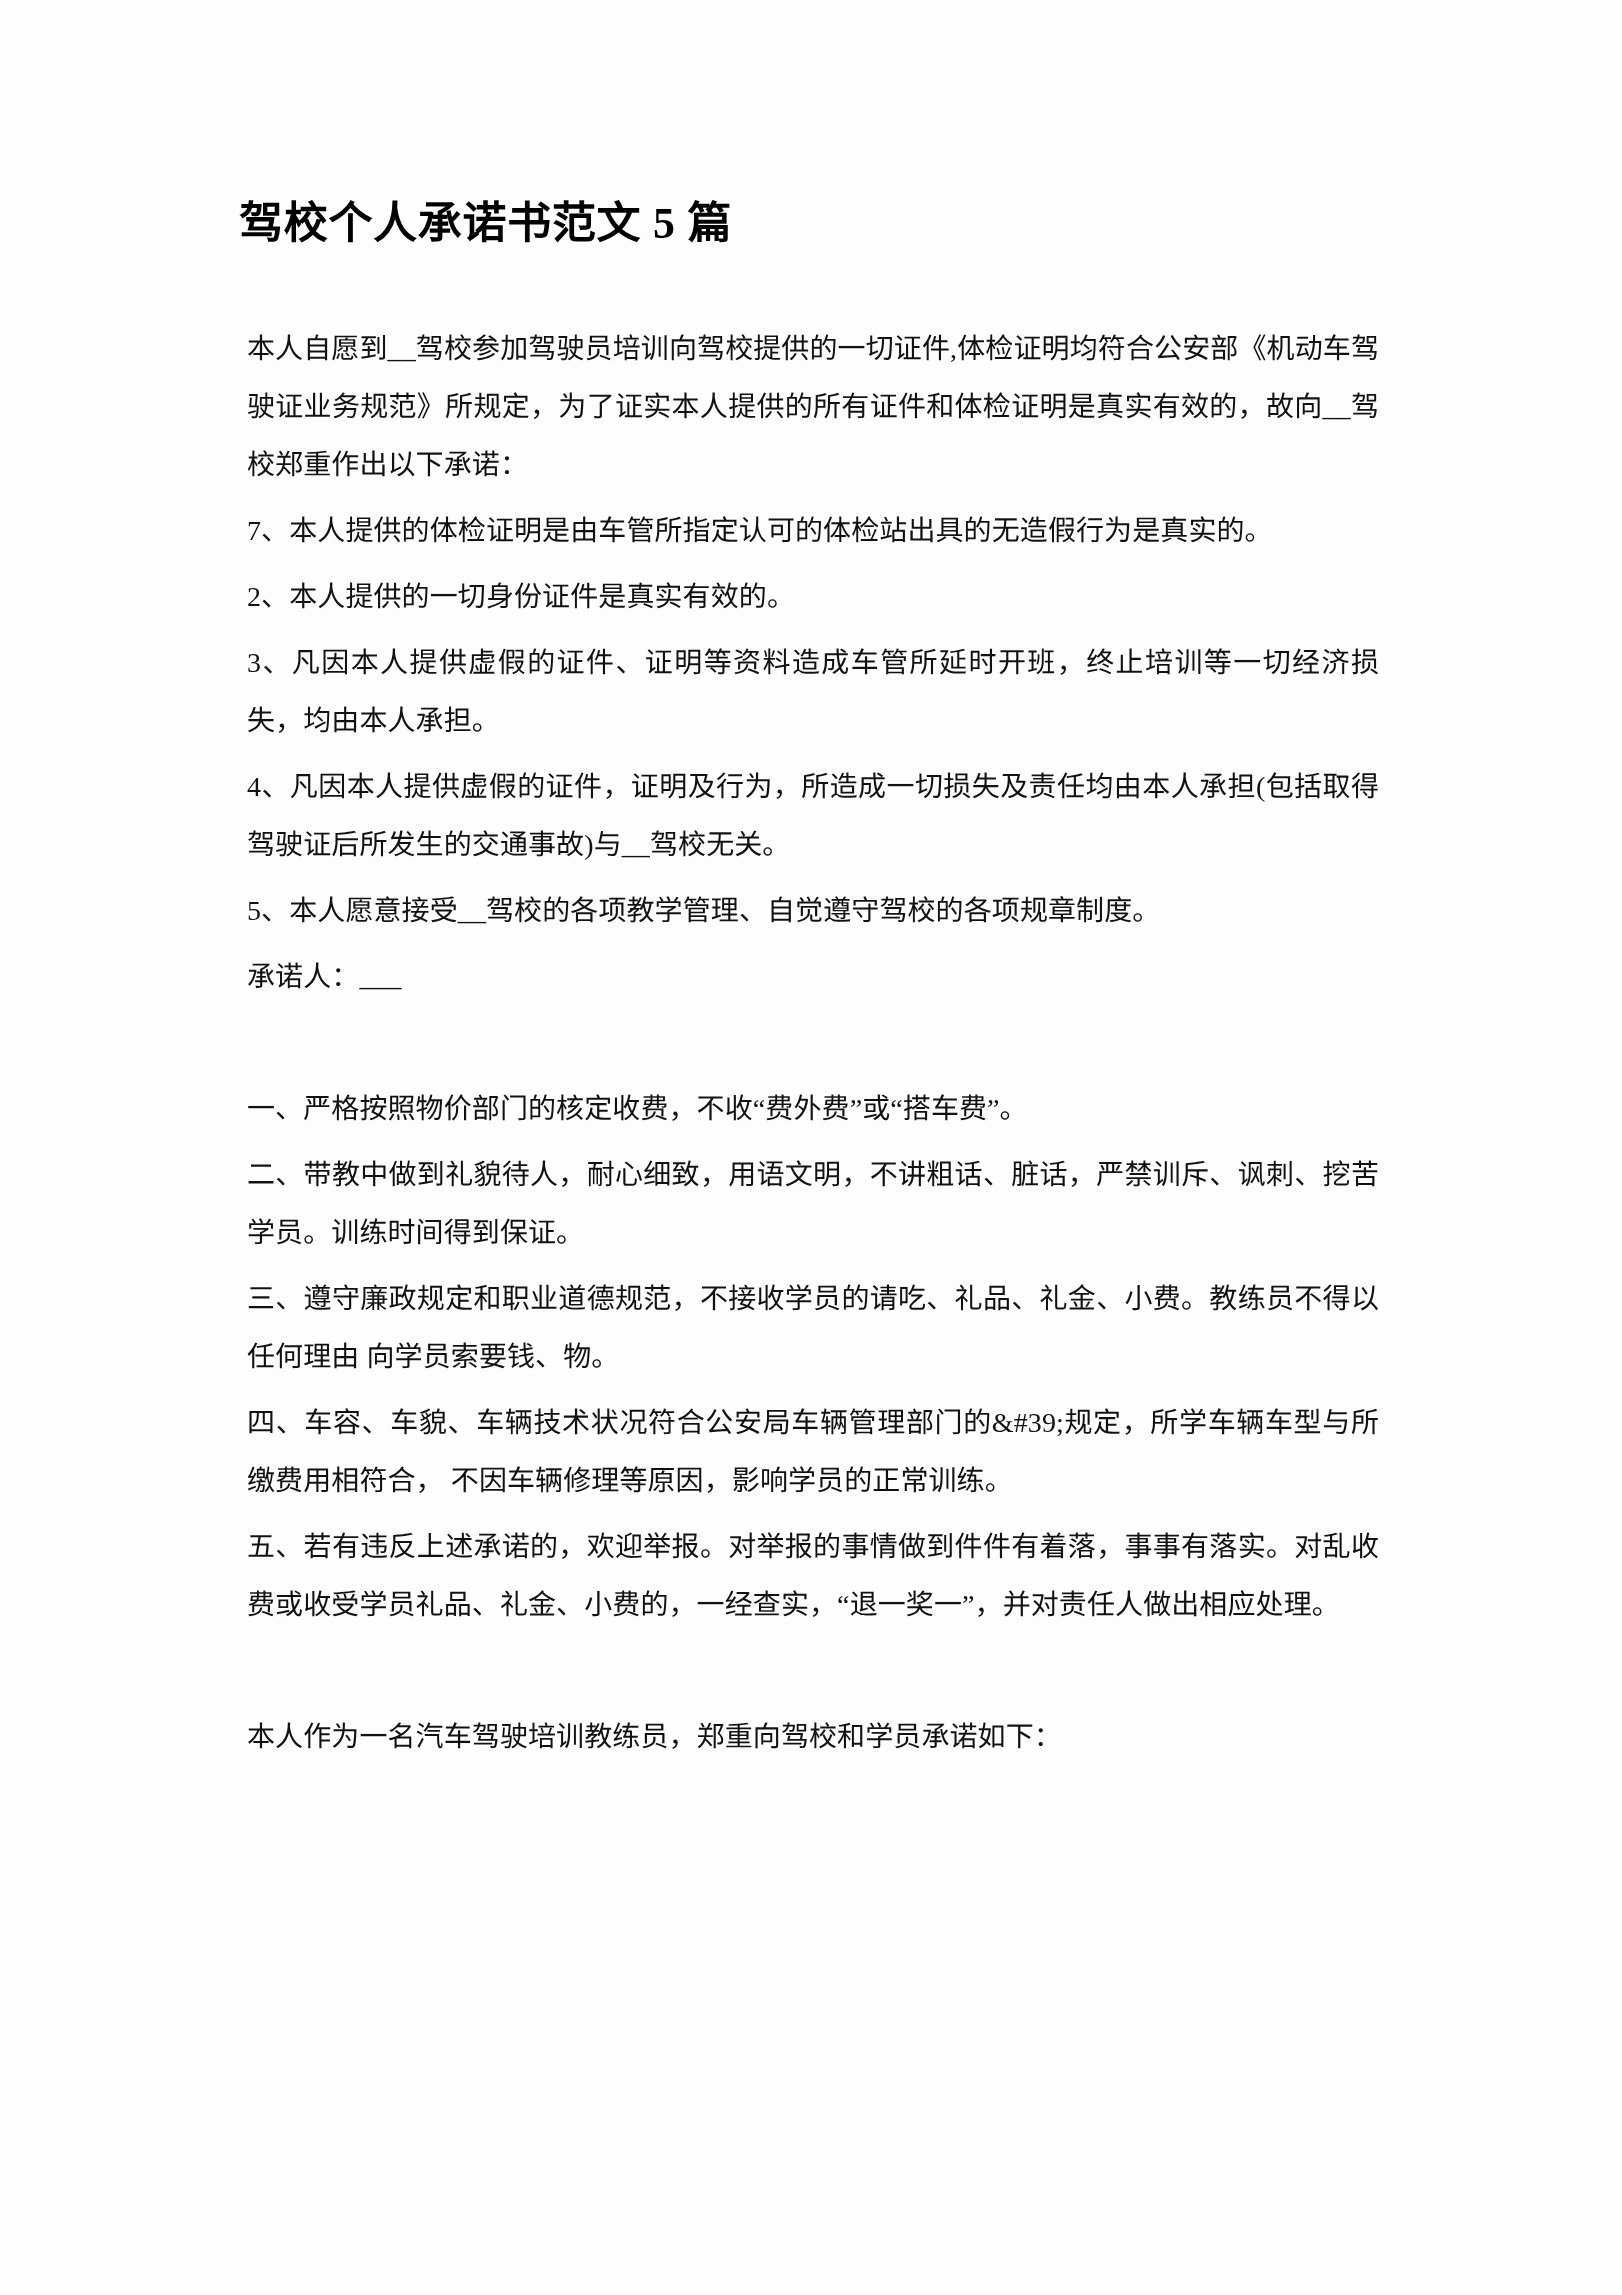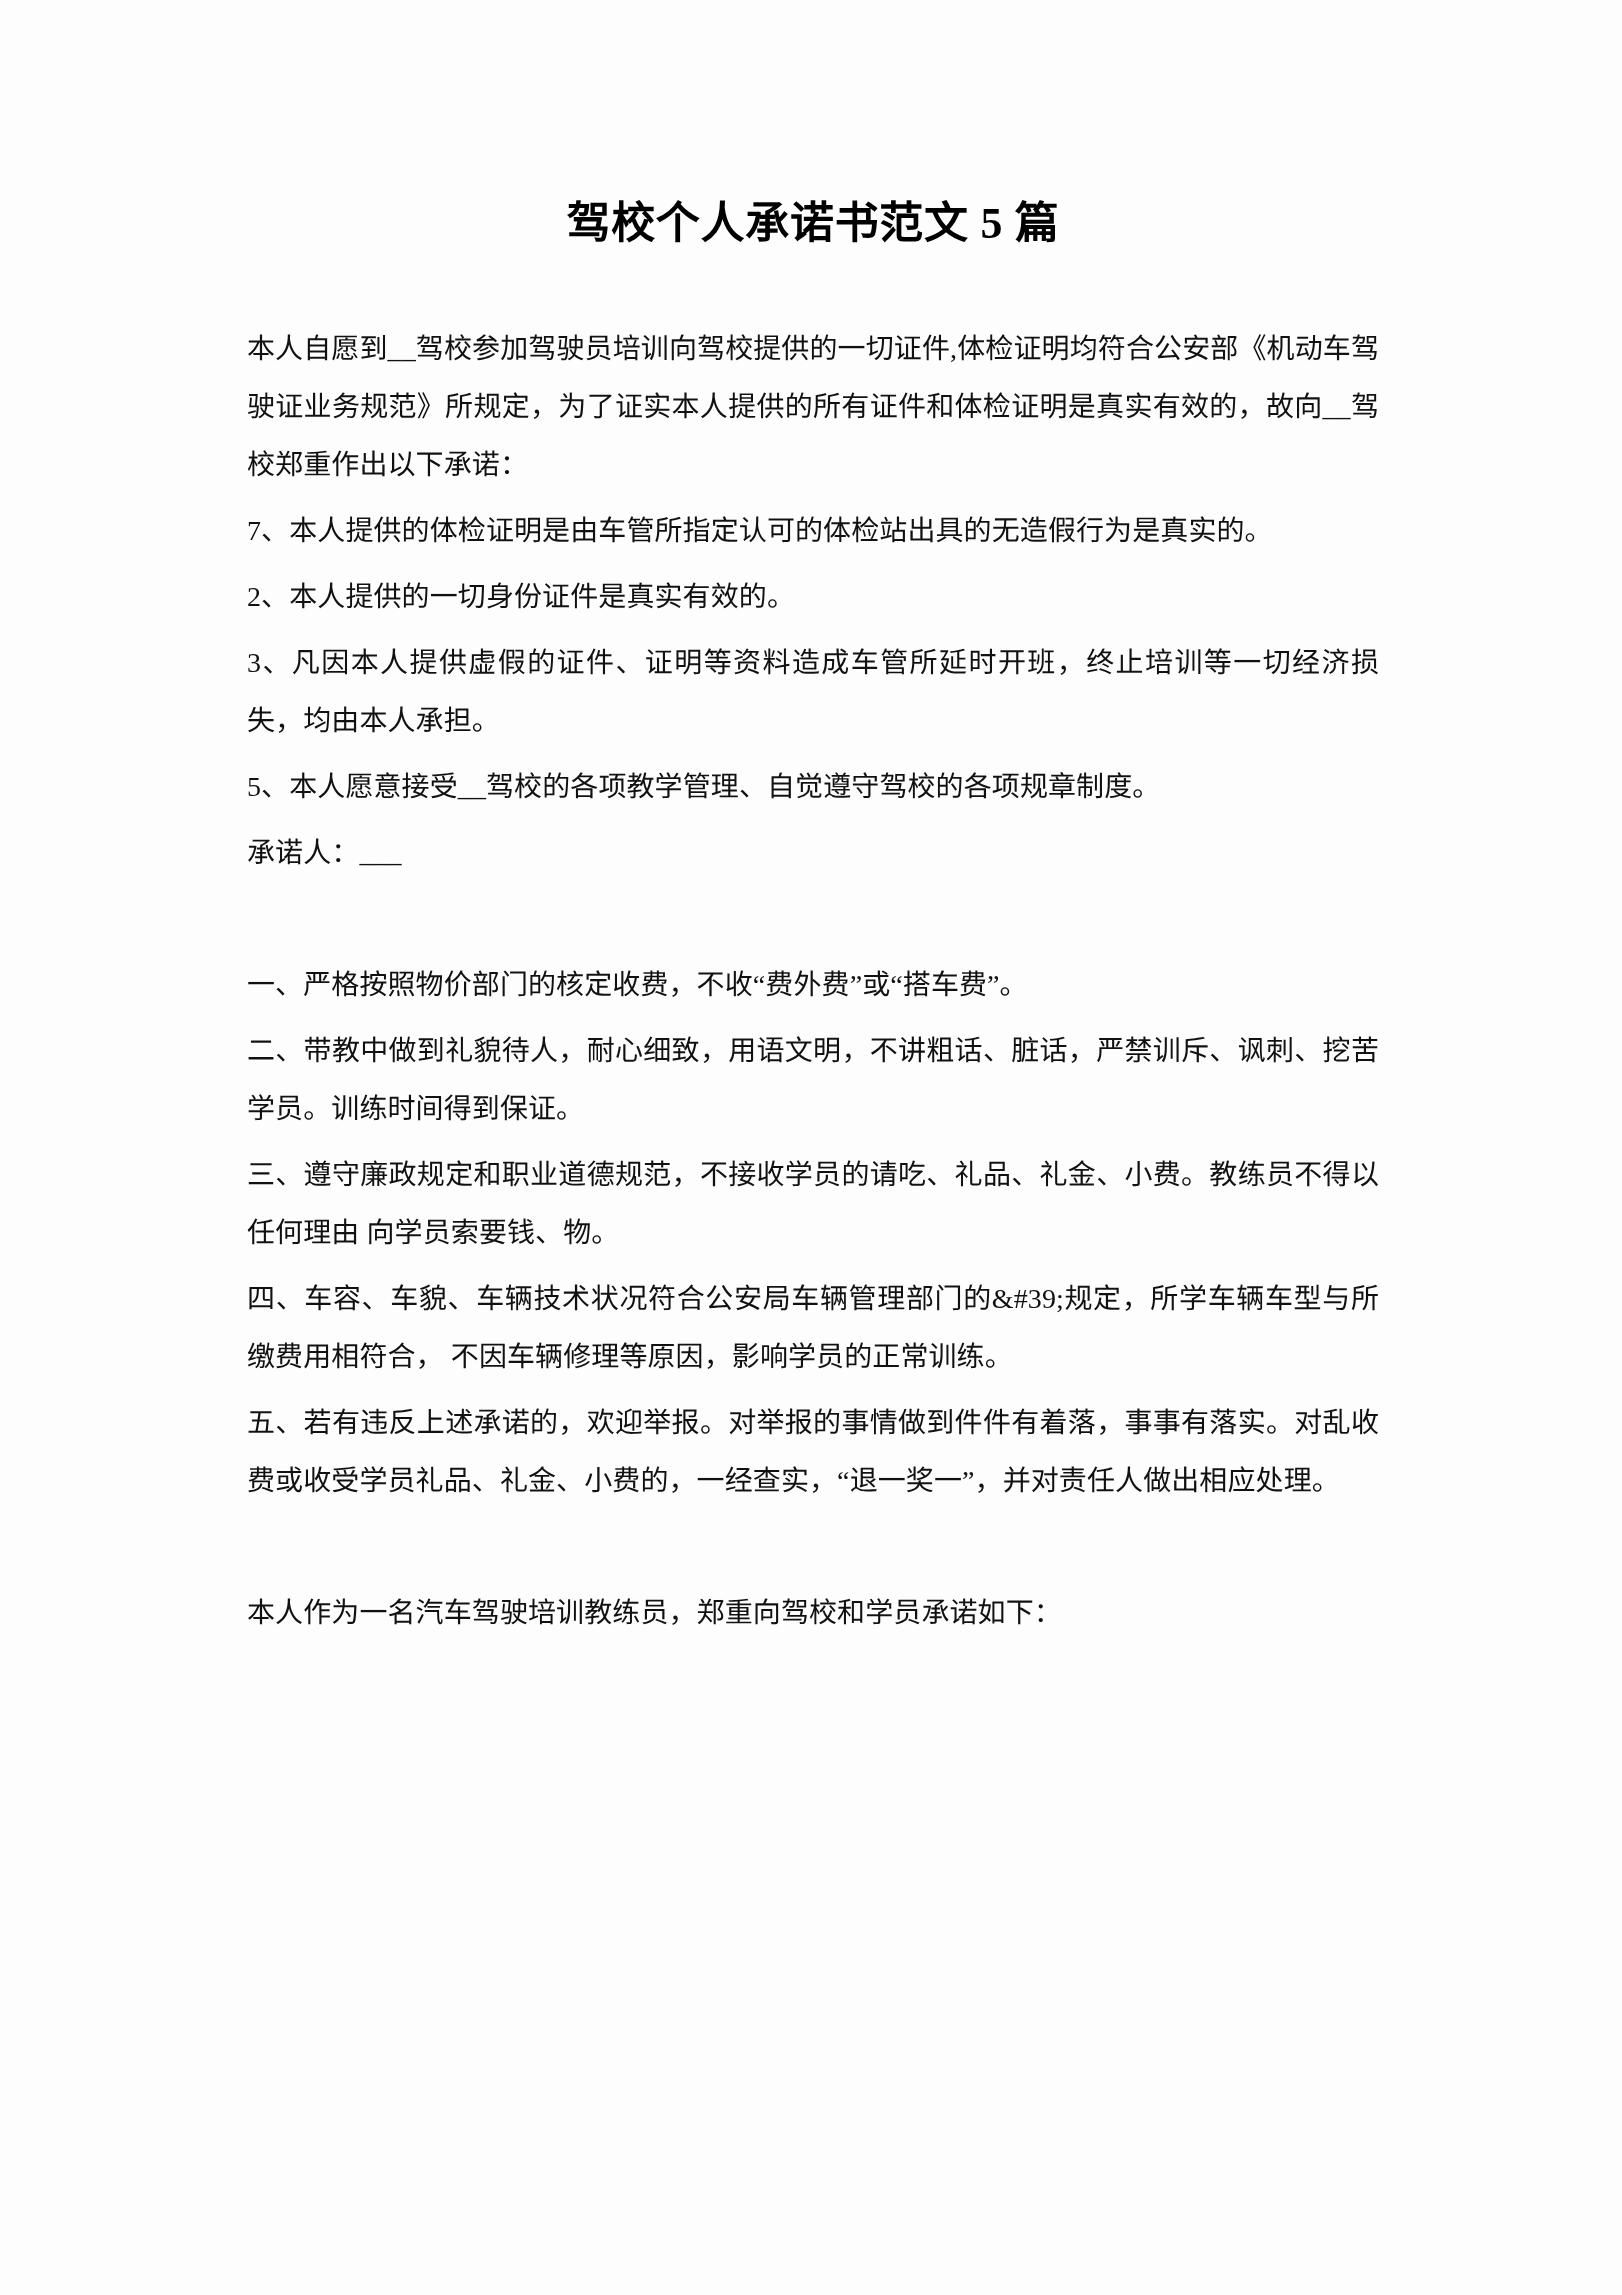--- a/index.html
+++ b/index.html
@@ -20,21 +20,20 @@
     position: absolute;
     left: 239px;
     top: 0;
     width: 1148px;
   }
   .doc-title {
     font-family: "Liberation Serif", "DejaVu Serif", serif;
     font-weight: bold;
     font-size: 44px;
     line-height: 1.25;
-    text-align: center;
     color: #000000;
     margin: 0;
     padding-top: 196px;
     letter-spacing: 0.7px;
   }
   .body-block {
     margin-top: 69px;
   }
   .para {
     font-family: "Liberation Serif", "DejaVu Serif", serif;
@@ -60,20 +59,21 @@
 
     <h1 class="doc-title">驾校个人承诺书范文 5 篇</h1>
 
     <div class="body-block">
 
       <div>
         <p class="para">本人自愿到__驾校参加驾驶员培训向驾校提供的一切证件,体检证明均符合公安部《机动车驾驶证业务规范》所规定，为了证实本人提供的所有证件和体检证明是真实有效的，故向__驾校郑重作出以下承诺：</p>
         <p class="para">7、本人提供的体检证明是由车管所指定认可的体检站出具的无造假行为是真实的。</p>
         <p class="para">2、本人提供的一切身份证件是真实有效的。</p>
         <p class="para">3、凡因本人提供虚假的证件、证明等资料造成车管所延时开班，终止培训等一切经济损失，均由本人承担。</p>
+        <p class="para">4、凡因本人提供虚假的证件，证明及行为，所造成一切损失及责任均由本人承担(包括取得驾驶证后所发生的交通事故)与__驾校无关。</p>
         <p class="para">5、本人愿意接受__驾校的各项教学管理、自觉遵守驾校的各项规章制度。</p>
         <p class="para">承诺人：___</p>
       </div>
 
       <div class="spacer-para"></div>
 
       <div>
         <p class="para">一、严格按照物价部门的核定收费，不收“费外费”或“搭车费”。</p>
         <p class="para">二、带教中做到礼貌待人，耐心细致，用语文明，不讲粗话、脏话，严禁训斥、讽刺、挖苦学员。训练时间得到保证。</p>
         <p class="para">三、遵守廉政规定和职业道德规范，不接收学员的请吃、礼品、礼金、小费。教练员不得以任何理由 向学员索要钱、物。</p>

